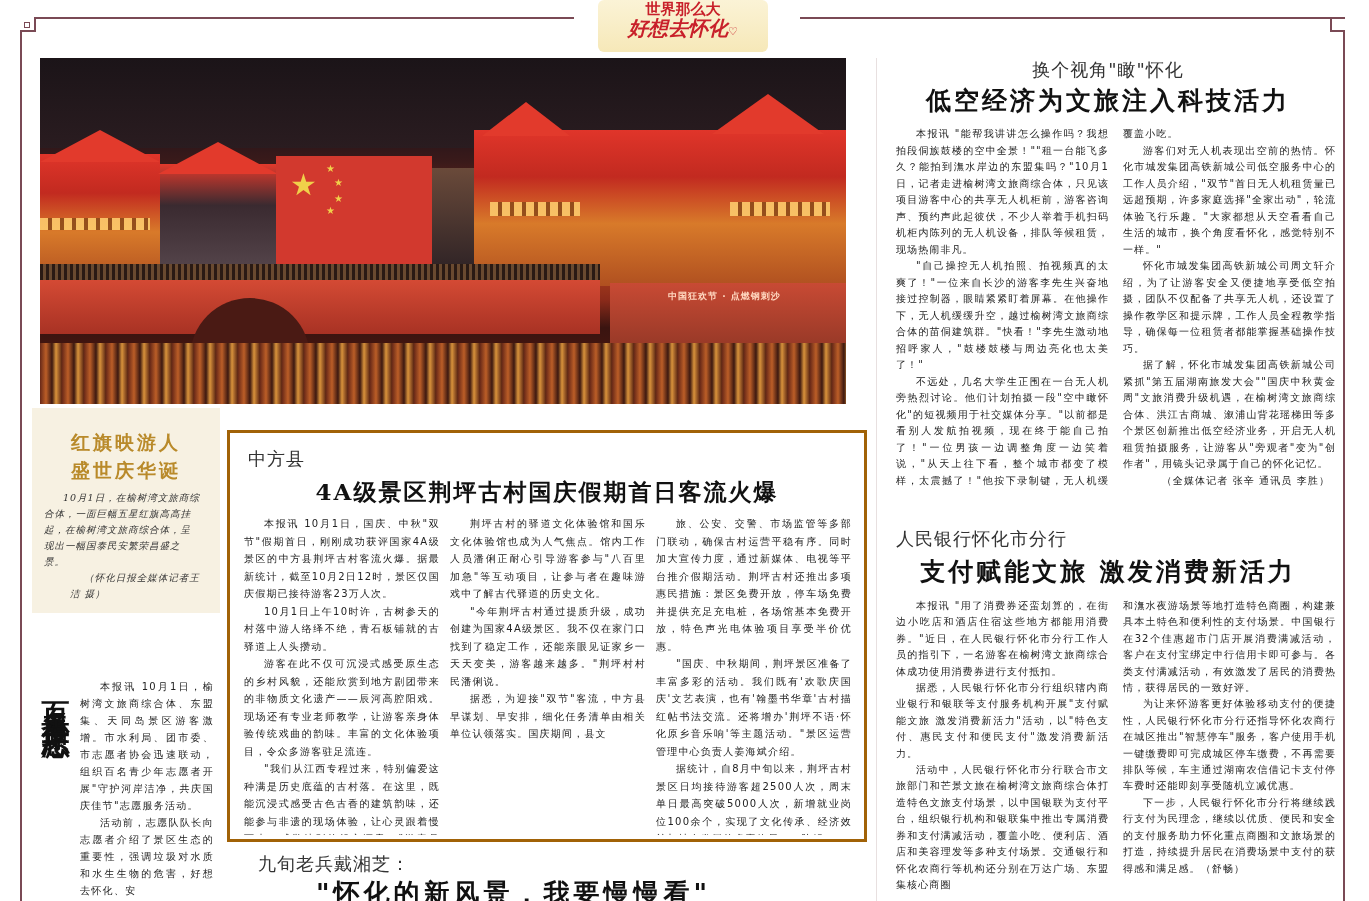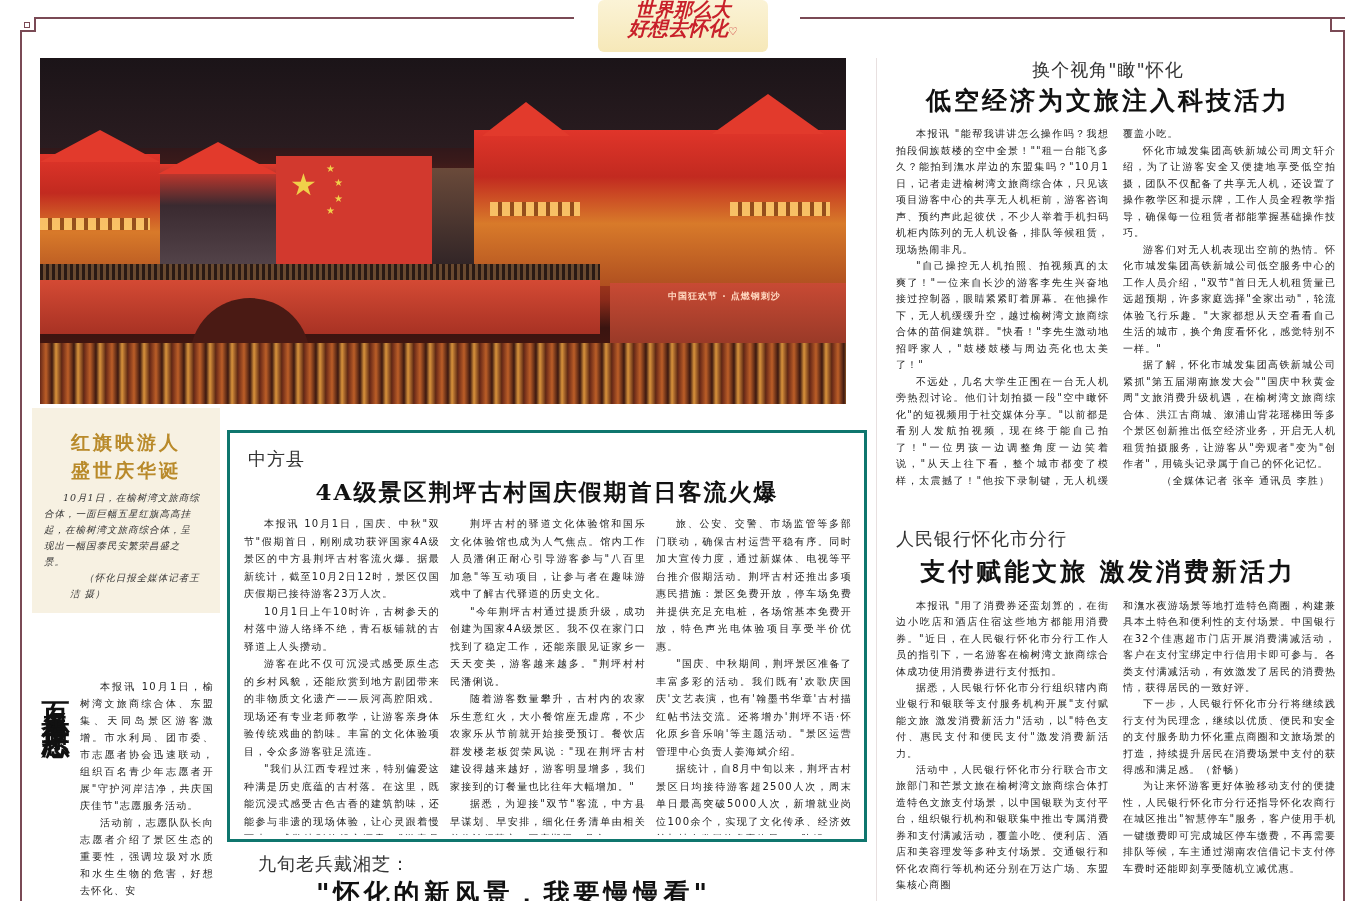--- a/index.html
+++ b/index.html
@@ -14,21 +14,21 @@
   .frame-corner-l { position: absolute; left: 20px; top: 30px; width: 16px; height: 2px; background: #7a4a55; }
   .frame-corner-l2 { position: absolute; left: 34px; top: 17px; width: 2px; height: 15px; background: #7a4a55; }
   .frame-knot-l { position: absolute; left: 24px; top: 22px; width: 6px; height: 6px; border: 1.5px solid #7a4a55; }
   .frame-corner-r { position: absolute; left: 1330px; top: 30px; width: 15px; height: 2px; background: #7a4a55; }
   .frame-corner-r2 { position: absolute; left: 1330px; top: 17px; width: 2px; height: 15px; background: #7a4a55; }
 
   
   .masthead { position: absolute; left: 598px; top: 0; width: 170px; height: 52px;
     background: linear-gradient(180deg, #fbf3d6 0%, #f6e8b8 100%); border-radius: 6px;
     display: flex; flex-direction: column; align-items: center; justify-content: center; }
-  .masthead .l1 { font-family: "DejaVu Serif", serif; font-size: 19px; font-weight: bold; color: #c8202a; font-style: italic; line-height: 16px; margin-top: -8px; }
+  .masthead .l1 { font-family: "DejaVu Serif", serif; font-size: 15px; font-weight: bold; color: #c8202a; line-height: 16px; margin-top: -8px; }
   .masthead .l2 { font-family: "DejaVu Serif", serif; font-size: 20px; font-weight: bold; color: #c8202a; font-style: italic; line-height: 22px; }
   .masthead .heart { color: #c8202a; font-size: 11px; }
 
   
   .photo { position: absolute; left: 40px; top: 58px; width: 806px; height: 346px; overflow: hidden;
     background: linear-gradient(180deg, #161014 0%, #24141a 20%, #3a1a1a 30%, #7a2a1c 45%, #b8481e 58%, #8a2a1a 70%, #3a1410 78%, #5a1a10 100%); }
   .photo .sky { position: absolute; left: 0; top: 0; width: 100%; height: 90px; background: linear-gradient(180deg, #1b1418, #2a1c20); }
   .photo .bldg { position: absolute; background: linear-gradient(180deg, #e0352a 0%, #c22a20 30%, #d87a2a 60%, #b05020 100%); }
   .photo .roof { position: absolute; width: 0; height: 0; border-left: 60px solid transparent; border-right: 60px solid transparent; border-bottom: 32px solid #e23a2c; }
   .photo .flag { position: absolute; left: 236px; top: 98px; width: 156px; height: 150px; background: #d2392e; }
@@ -50,21 +50,21 @@
   .caption-box .t2 { top: 50px; }
   .caption-box .body { position: absolute; left: 12px; top: 82px; width: 156px; font-family: "DejaVu Serif", serif; font-size: 9.5px; line-height: 16px; color: #333; font-style: italic; text-indent: 2em; letter-spacing: 1px; }
   .caption-box .credit { display: block; text-indent: 1.5em; margin-left: 26px; }
 
   
   .vert-title { position: absolute; left: 40px; top: 680px; width: 32px; font-family: "DejaVu Serif", serif; font-weight: bold; font-size: 28px; line-height: 34px; color: #111; writing-mode: vertical-rl; letter-spacing: 5px; }
   .left-col-text { position: absolute; left: 80px; top: 678px; width: 134px; font-family: "DejaVu Sans", sans-serif; font-size: 10px; line-height: 17px; color: #222; letter-spacing: 1.3px; text-align: justify; }
   .left-col-text p { text-indent: 2em; }
 
   
-  .red-box { position: absolute; left: 227px; top: 430px; width: 640px; height: 412px; border: 3px solid #0f766e; }
+  .red-box { position: absolute; left: 227px; top: 430px; width: 640px; height: 412px; border: 3px solid #a16207; }
   .red-box .kicker { position: absolute; left: 18px; top: 14px; font-size: 18px; color: #333; letter-spacing: 1px; }
   .red-box .headline { position: absolute; left: 0; top: 44px; width: 100%; text-align: center; font-family: "DejaVu Serif", serif; font-weight: bold; font-size: 23px; color: #111; letter-spacing: 2px; }
   .red-box .cols { position: absolute; left: 14px; top: 82px; width: 608px; height: 320px; display: flex; gap: 10px; }
   .col { flex: 1; font-size: 10px; line-height: 17.5px; color: #222; letter-spacing: 1.2px; text-align: justify; overflow: hidden; }
   .col p { text-indent: 2em; }
 
   
   .bottom-kicker { position: absolute; left: 246px; top: 852px; font-size: 18px; color: #333; letter-spacing: 1px; margin-left: 12px; }
   .bottom-headline { position: absolute; left: 316px; top: 876px; font-family: "DejaVu Serif", serif; font-weight: bold; font-size: 26px; color: #111; letter-spacing: 4px; }
 
@@ -149,21 +149,20 @@
   <div class="cols">
     <div class="col">
       <p>本报讯 10月1日，国庆、中秋"双节"假期首日，刚刚成功获评国家4A级景区的中方县荆坪古村客流火爆。据最新统计，截至10月2日12时，景区仅国庆假期已接待游客23万人次。</p>
       <p>10月1日上午10时许，古树参天的村落中游人络绎不绝，青石板铺就的古驿道上人头攒动。</p>
       <p>游客在此不仅可沉浸式感受原生态的乡村风貌，还能欣赏到地方剧团带来的非物质文化遗产——辰河高腔阳戏。现场还有专业老师教学，让游客亲身体验传统戏曲的韵味。丰富的文化体验项目，令众多游客驻足流连。</p>
       <p>"我们从江西专程过来，特别偏爱这种满是历史底蕴的古村落。在这里，既能沉浸式感受古色古香的建筑韵味，还能参与非遗的现场体验，让心灵跟着慢下来，感觉特别的舒心惬意。"游客吴斌兴奋地表示。</p>
     </div>
     <div class="col">
       <p>荆坪古村的驿道文化体验馆和国乐文化体验馆也成为人气焦点。馆内工作人员潘俐正耐心引导游客参与"八百里加急"等互动项目，让参与者在趣味游戏中了解古代驿道的历史文化。</p>
       <p>"今年荆坪古村通过提质升级，成功创建为国家4A级景区。我不仅在家门口找到了稳定工作，还能亲眼见证家乡一天天变美，游客越来越多。"荆坪村村民潘俐说。</p>
-      <p>随着游客数量攀升，古村内的农家乐生意红火，大小餐馆座无虚席，不少农家乐从节前就开始接受预订。餐饮店群发楼老板贺荣凤说："现在荆坪古村建设得越来越好，游客明显增多，我们家接到的订餐量也比往年大幅增加。"</p>
       <p>据悉，为迎接"双节"客流，中方县早谋划、早安排，细化任务清单由相关单位认领落实。国庆期间，县文</p>
     </div>
     <div class="col">
       <p>旅、公安、交警、市场监管等多部门联动，确保古村运营平稳有序。同时加大宣传力度，通过新媒体、电视等平台推介假期活动。荆坪古村还推出多项惠民措施：景区免费开放，停车场免费并提供充足充电桩，各场馆基本免费开放，特色声光电体验项目享受半价优惠。</p>
       <p>"国庆、中秋期间，荆坪景区准备了丰富多彩的活动。我们既有'欢歌庆国庆'文艺表演，也有'翰墨书华章'古村描红帖书法交流。还将增办'荆坪不语·怀化原乡音乐响'等主题活动。"景区运营管理中心负责人姜海斌介绍。</p>
       <p>据统计，自8月中旬以来，荆坪古村景区日均接待游客超2500人次，周末单日最高突破5000人次，新增就业岗位100余个，实现了文化传承、经济效益与社会发展的多赢格局。（陈娟）</p>
     </div>
   </div>
 </div>
 
@@ -175,33 +174,33 @@
 <div class="r-kicker1">换个视角"瞰"怀化</div>
 <div class="r-head1">低空经济为文旅注入科技活力</div>
 <div class="r-cols1">
   <div class="col">
     <p>本报讯 "能帮我讲讲怎么操作吗？我想拍段侗族鼓楼的空中全景！""租一台能飞多久？能拍到潕水岸边的东盟集吗？"10月1日，记者走进榆树湾文旅商综合体，只见该项目游客中心的共享无人机柜前，游客咨询声、预约声此起彼伏，不少人举着手机扫码机柜内陈列的无人机设备，排队等候租赁，现场热闹非凡。</p>
     <p>"自己操控无人机拍照、拍视频真的太爽了！"一位来自长沙的游客李先生兴奋地接过控制器，眼睛紧紧盯着屏幕。在他操作下，无人机缓缓升空，越过榆树湾文旅商综合体的苗侗建筑群。"快看！"李先生激动地招呼家人，"鼓楼鼓楼与周边亮化也太美了！"</p>
     <p>不远处，几名大学生正围在一台无人机旁热烈讨论。他们计划拍摄一段"空中瞰怀化"的短视频用于社交媒体分享。"以前都是看别人发航拍视频，现在终于能自己拍了！"一位男孩一边调整角度一边笑着说，"从天上往下看，整个城市都变了模样，太震撼了！"他按下录制键，无人机缓缓爬升，将榆树湾风情街美景尽收</p>
   </div>
   <div class="col">
     <p style="text-indent:0">覆盖小吃。</p>
+    <p>游客们对无人机表现出空前的热情。怀化市城发集团高铁新城公司低空服务中心的工作人员介绍，"双节"首日无人机租赁量已远超预期，许多家庭选择"全家出动"，轮流体验飞行乐趣。"大家都想从天空看看自己生活的城市，换个角度看怀化，感觉特别不一样。"</p>
     <p>怀化市城发集团高铁新城公司周文轩介绍，为了让游客安全又便捷地享受低空拍摄，团队不仅配备了共享无人机，还设置了操作教学区和提示牌，工作人员全程教学指导，确保每一位租赁者都能掌握基础操作技巧。</p>
-    <p>游客们对无人机表现出空前的热情。怀化市城发集团高铁新城公司低空服务中心的工作人员介绍，"双节"首日无人机租赁量已远超预期，许多家庭选择"全家出动"，轮流体验飞行乐趣。"大家都想从天空看看自己生活的城市，换个角度看怀化，感觉特别不一样。"</p>
     <p>据了解，怀化市城发集团高铁新城公司紧抓"第五届湖南旅发大会""国庆中秋黄金周"文旅消费升级机遇，在榆树湾文旅商综合体、洪江古商城、溆浦山背花瑶梯田等多个景区创新推出低空经济业务，开启无人机租赁拍摄服务，让游客从"旁观者"变为"创作者"，用镜头记录属于自己的怀化记忆。</p>
     <p class="byline">（全媒体记者 张辛 通讯员 李胜）</p>
   </div>
 </div>
 
 <div class="r-kicker2">人民银行怀化市分行</div>
 <div class="r-head2">支付赋能文旅 激发消费新活力</div>
 <div class="r-cols2">
   <div class="col">
     <p>本报讯 "用了消费券还蛮划算的，在街边小吃店和酒店住宿这些地方都能用消费券。"近日，在人民银行怀化市分行工作人员的指引下，一名游客在榆树湾文旅商综合体成功使用消费券进行支付抵扣。</p>
     <p>据悉，人民银行怀化市分行组织辖内商业银行和银联等支付服务机构开展"支付赋能文旅 激发消费新活力"活动，以"特色支付、惠民支付和便民支付"激发消费新活力。</p>
     <p>活动中，人民银行怀化市分行联合市文旅部门和芒景文旅在榆树湾文旅商综合体打造特色文旅支付场景，以中国银联为支付平台，组织银行机构和银联集中推出专属消费券和支付满减活动，覆盖小吃、便利店、酒店和美容理发等多种支付场景。交通银行和怀化农商行等机构还分别在万达广场、东盟集核心商圈</p>
   </div>
   <div class="col">
     <p style="text-indent:0">和潕水夜游场景等地打造特色商圈，构建兼具本土特色和便利性的支付场景。中国银行在32个佳惠超市门店开展消费满减活动，客户在支付宝绑定中行信用卡即可参与。各类支付满减活动，有效激发了居民的消费热情，获得居民的一致好评。</p>
+    <p>为让来怀游客更好体验移动支付的便捷性，人民银行怀化市分行还指导怀化农商行在城区推出"智慧停车"服务，客户使用手机一键缴费即可完成城区停车缴费，不再需要排队等候，车主通过湖南农信借记卡支付停车费时还能即刻享受随机立减优惠。</p>
     <p>下一步，人民银行怀化市分行将继续践行支付为民理念，继续以优质、便民和安全的支付服务助力怀化重点商圈和文旅场景的打造，持续提升居民在消费场景中支付的获得感和满足感。（舒畅）</p>
-    <p>为让来怀游客更好体验移动支付的便捷性，人民银行怀化市分行还指导怀化农商行在城区推出"智慧停车"服务，客户使用手机一键缴费即可完成城区停车缴费，不再需要排队等候，车主通过湖南农信借记卡支付停车费时还能即刻享受随机立减优惠。</p>
   </div>
 </div>
 
 </body></html>

